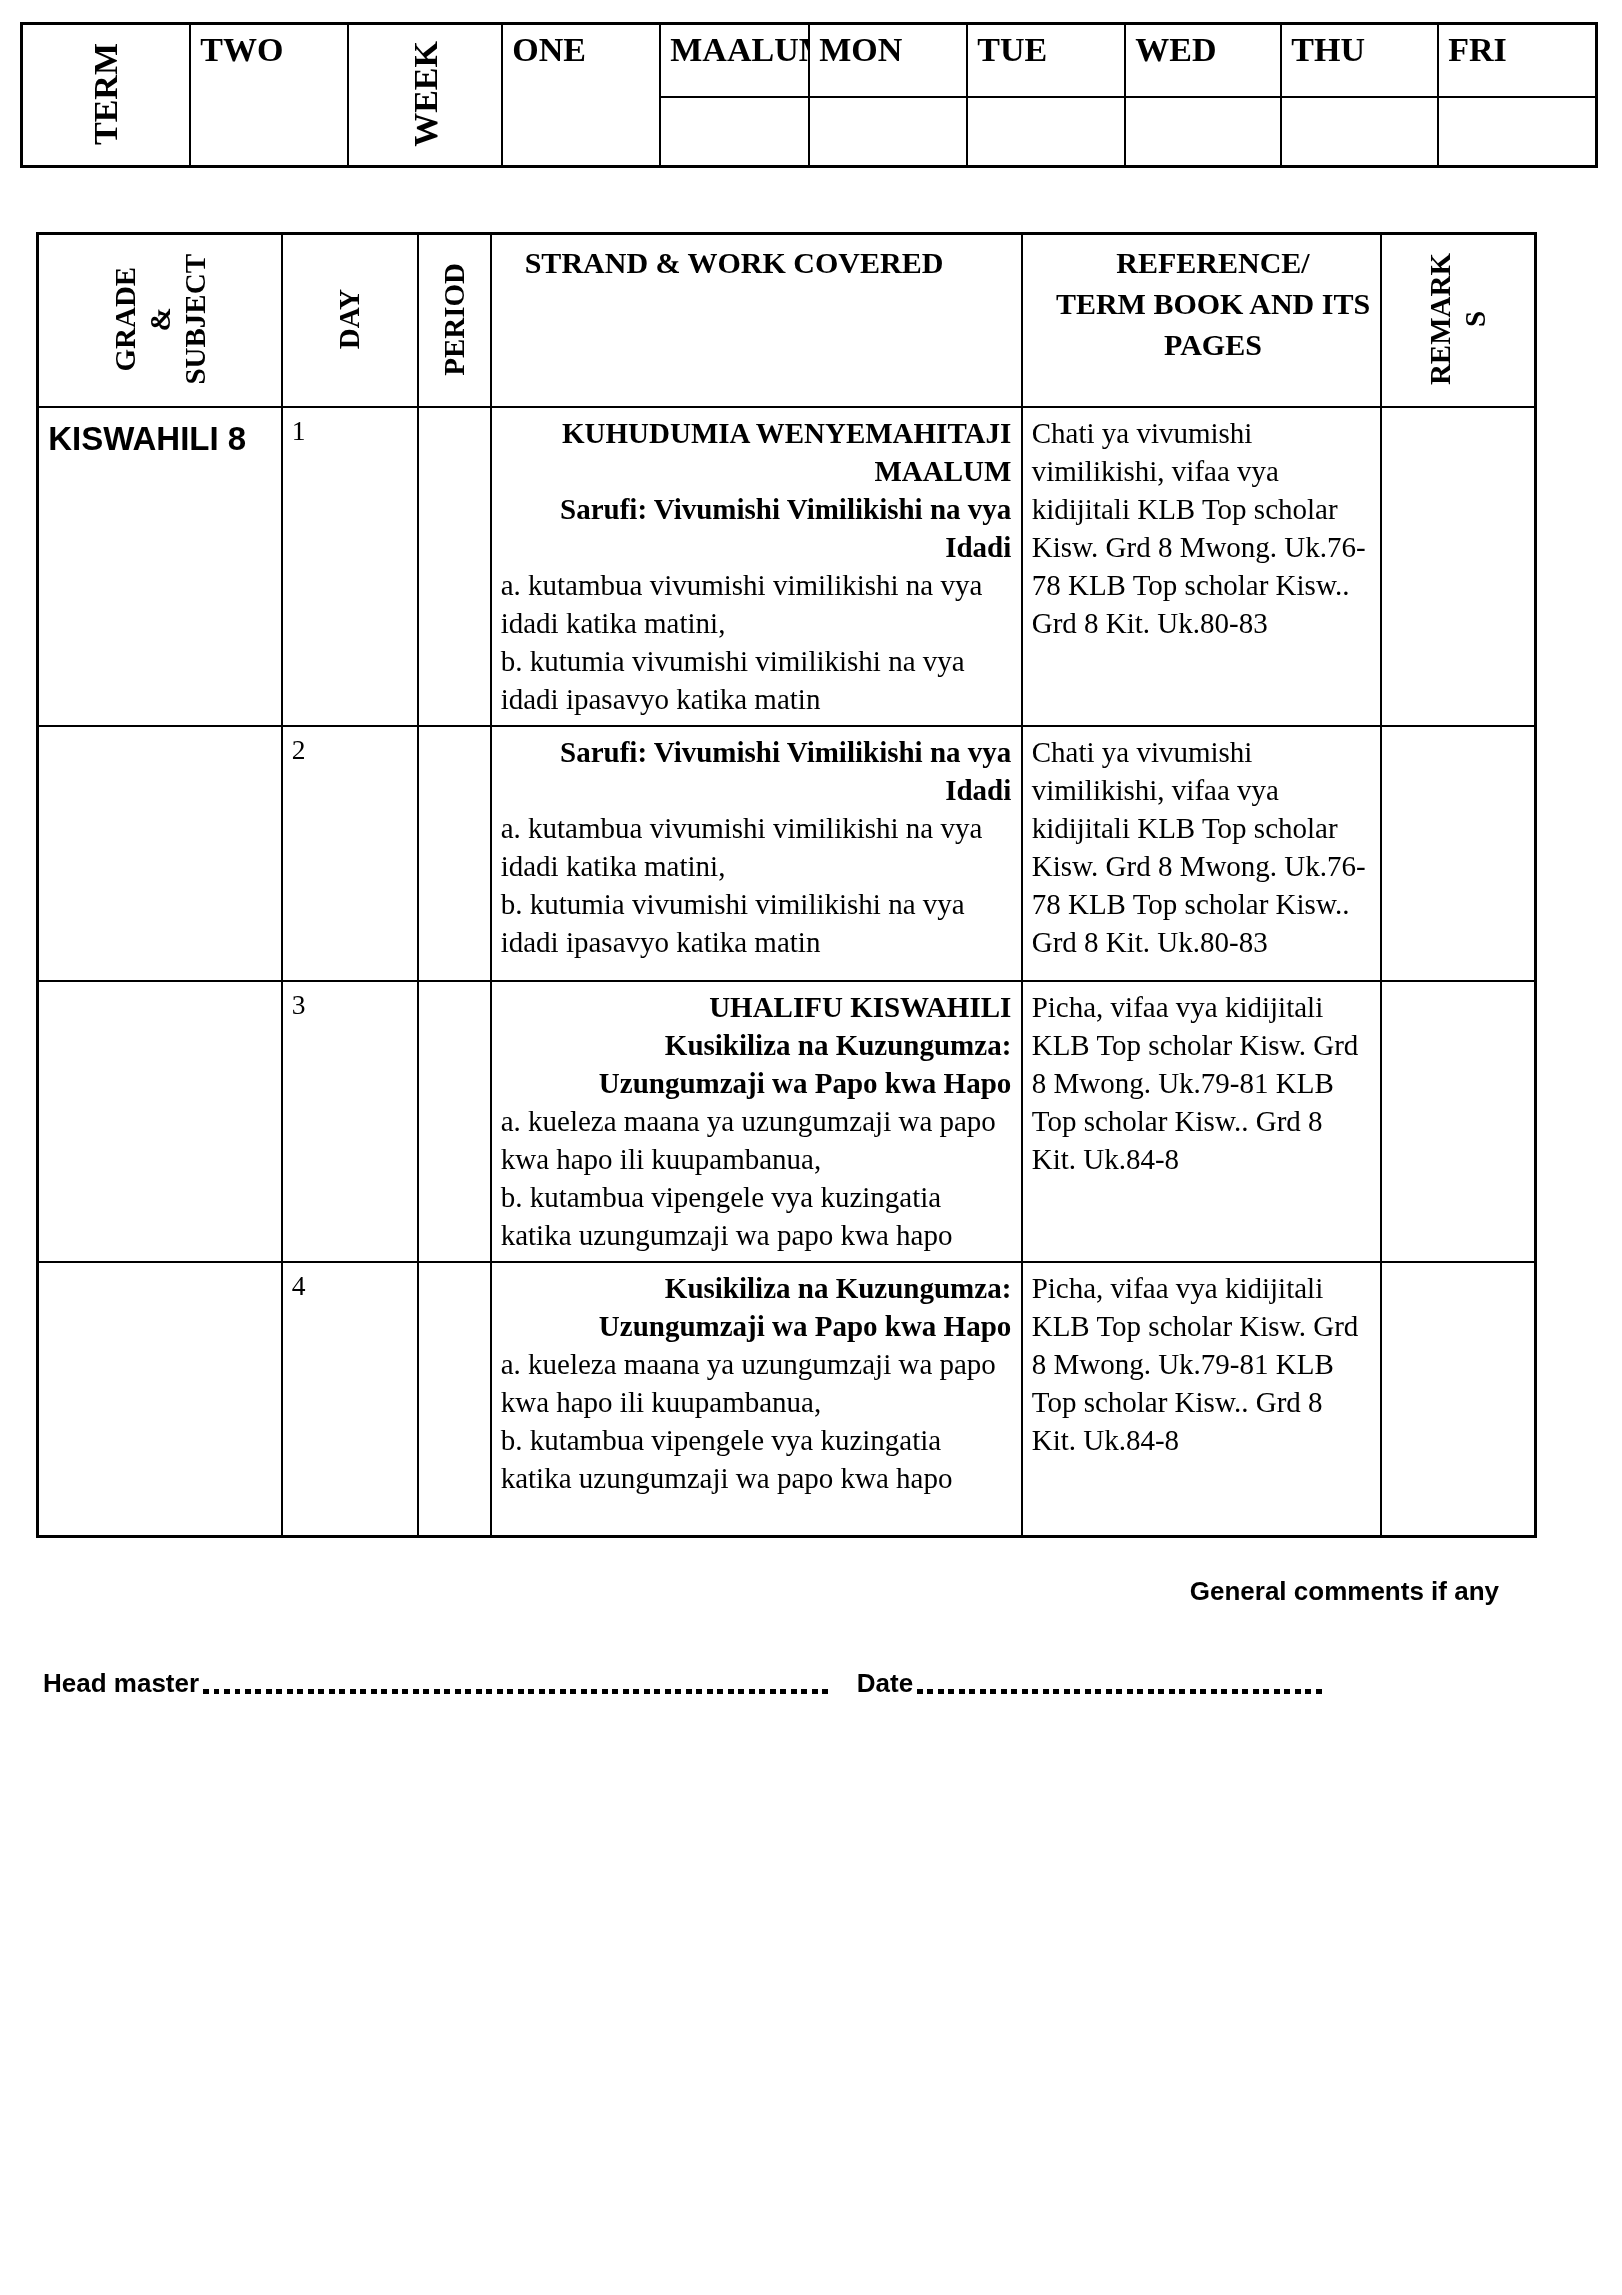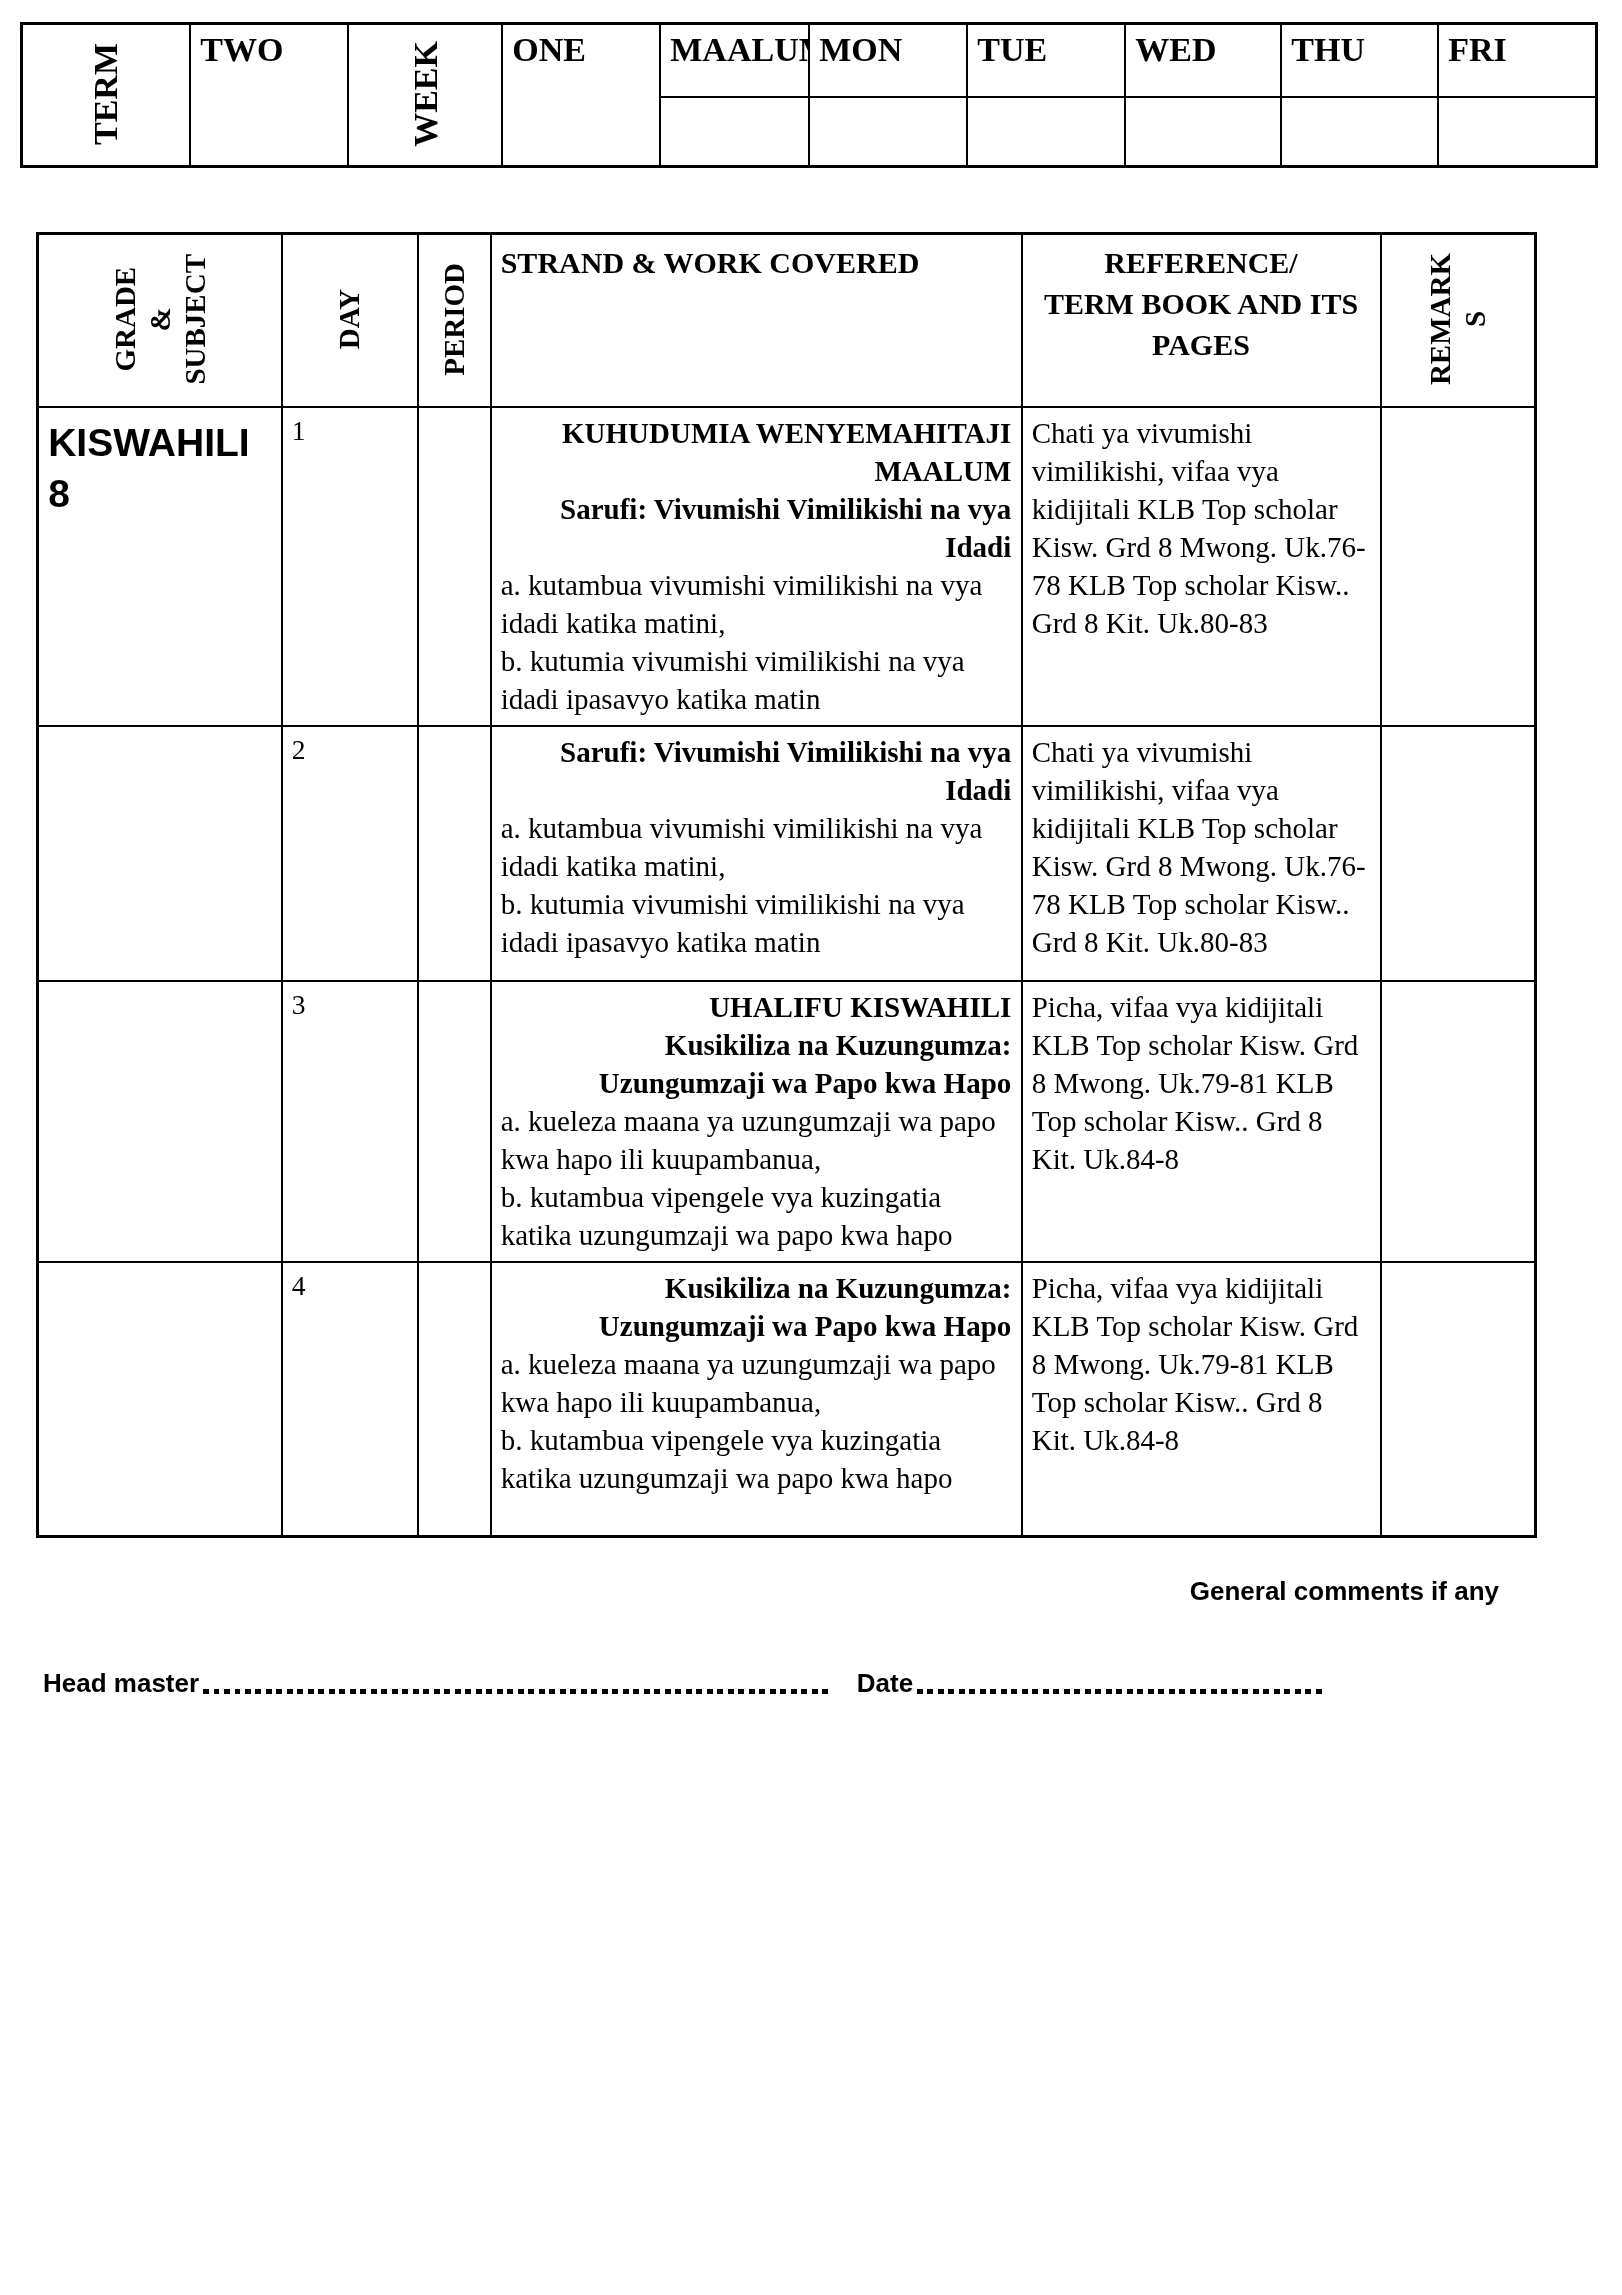--- a/index.html
+++ b/index.html
@@ -47,37 +47,38 @@
     position: absolute;
     left: 36px; top: 232px;
     width: 1498px;
     border: 3.3px solid #000;
   }
   .main-table td { padding: 6.5px 9.2px; }
   .main-hdr {
     font-weight: bold;
     font-size: 30px;
     line-height: 1.38;
+    margin-left: 24px;
   }
   .main-vhdr {
     font-weight: bold;
     font-size: 29px;
     line-height: 1.2;
   }
   .center-text { text-align: center; }
   .body-text {
     font-size: 29px;
     line-height: 38px;
     white-space: pre-line;
   }
   .bold { font-weight: bold; text-align: right; }
   .grade-value {
     font-family: "Liberation Sans", sans-serif;
     font-weight: bold;
-    font-size: 39px;
+    font-size: 33px;
     line-height: 1.3;
     padding-top: 3.9px;
   }
   .day-num { font-size: 27.5px; line-height: 1.2; }
 
   
   .footer-row {
     position: absolute;
     display: flex;
     align-items: flex-end;

